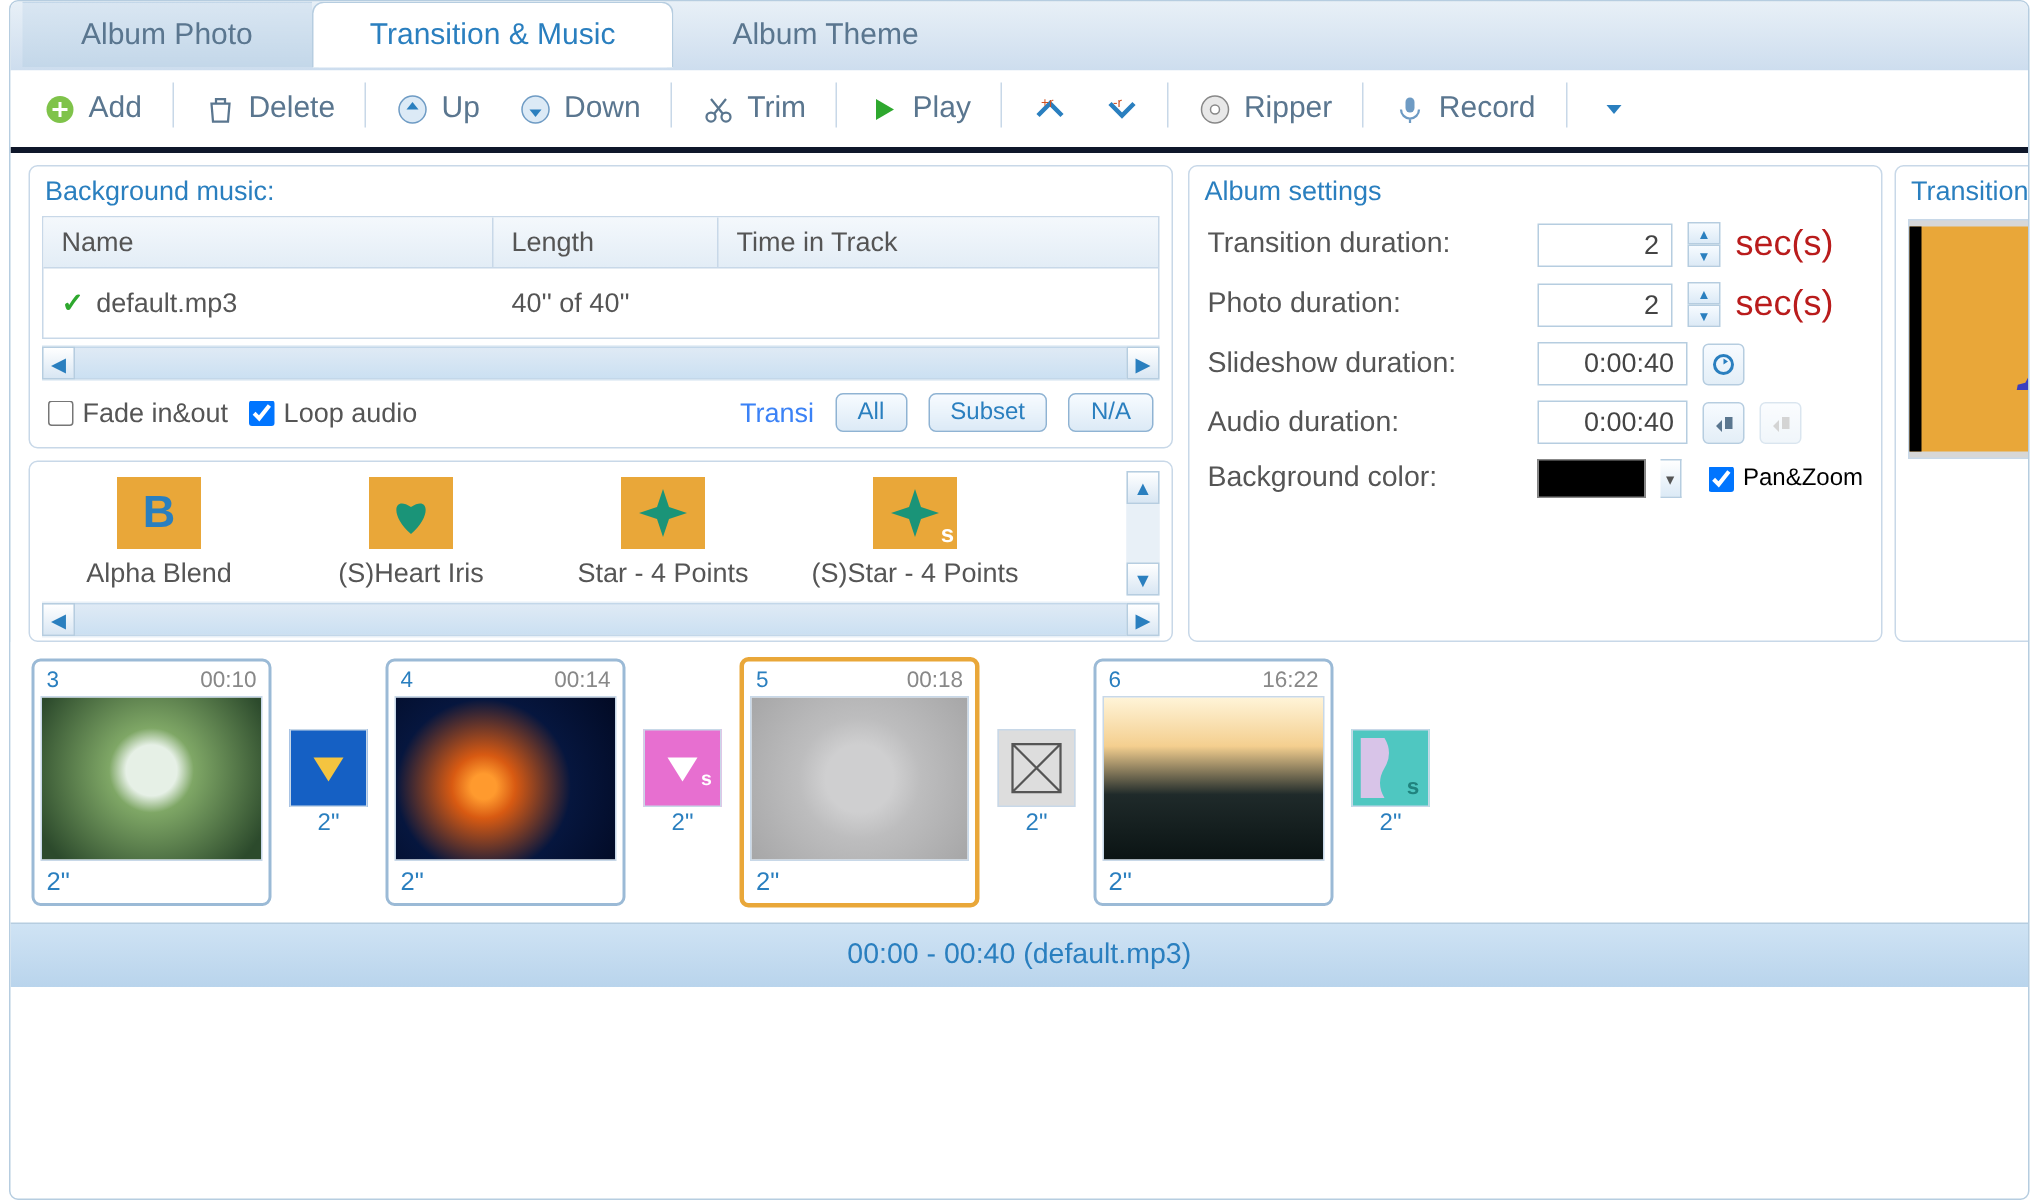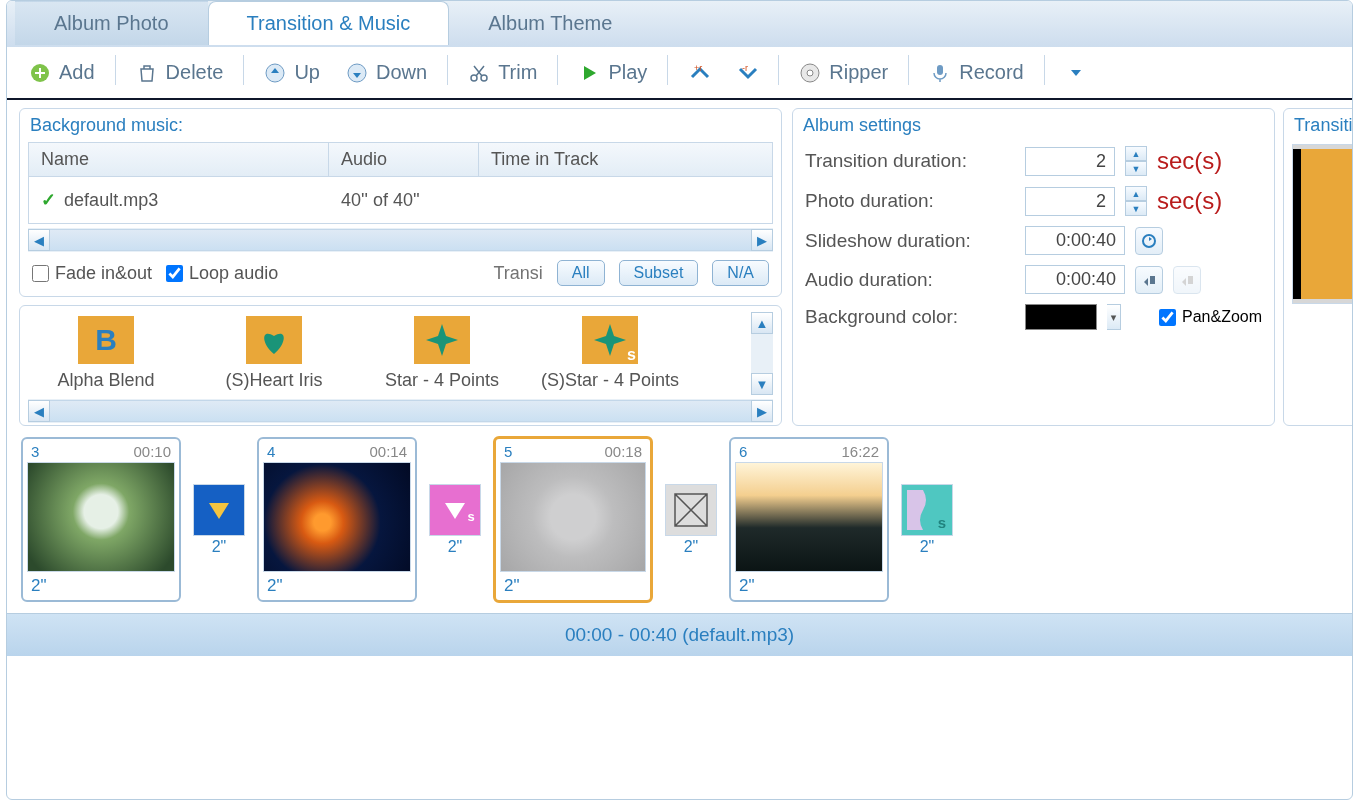--- a/index.html
+++ b/index.html
@@ -7,21 +7,21 @@
 .app{width:1359px;height:800px;background:#fff;display:flex;flex-direction:column;margin:0 auto;position:relative}
 .content-wrap{border:1px solid #b6cde0;border-radius:6px;margin:0 6px;overflow:hidden;display:flex;flex-direction:column;flex:1;background:#fff}
 
 
 .tabs{display:flex;background:linear-gradient(#e8f0f7,#cdddee);height:46px;align-items:flex-start;padding:0 8px}
 .tab{padding:10px 38px;font-size:20px;color:#5a768f;border-top-left-radius:8px;border-top-right-radius:8px;cursor:pointer;border:1px solid transparent;border-bottom:none;position:relative}
 .tab.active{background:#fff;color:#2a7fbf;border-color:#b6cde0;font-weight:500}
 .tab.ap{background:linear-gradient(#d9e6f2,#c3d7e9);border-bottom-color:transparent;border-radius:0}
 
 
-.toolbar{display:flex;background:#fff;padding:8px 12px;border-bottom:2px solid #0f172a;gap:6px}
+.toolbar{display:flex;background:#fff;padding:8px 12px;border-bottom:4px solid #0f172a;gap:6px}
 .tbtn{display:flex;align-items:center;gap:8px;padding:6px 10px;color:#5a768f;font-size:20px;cursor:pointer;border-radius:4px}
 .tsep{width:1px;height:30px;background:#c8d8e8;margin:0 4px}
 .ticon{width:22px;height:22px;display:inline-flex;align-items:center;justify-content:center}
 
 
 .main{display:flex;gap:10px;padding:8px 12px 0 12px;flex:0 0 auto}
 .left{flex:1;display:flex;flex-direction:column;gap:8px}
 .right{width:548px;display:flex;flex-direction:row;gap:8px}
 
 .panel{border:1px solid #c8d8e8;border-radius:6px;background:#fff;padding:2px}
@@ -38,21 +38,21 @@
 .mtbl-row{display:flex;padding:6px 0}
 .mtbl-row .cell{padding:6px 12px;font-size:18px;color:#555;display:flex;align-items:center;gap:8px}
 .check-icon{color:#2ea82e;font-weight:bold;font-size:18px}
 .hscroll{display:flex;align-items:center;background:#e8f0f7;height:24px;margin:4px 6px 0 6px}
 .hscroll .arr{width:22px;height:22px;background:linear-gradient(#fff,#d8e6f3);border:1px solid #b6cde0;display:flex;align-items:center;justify-content:center;color:#2a7fbf;font-size:13px;cursor:pointer}
 .hscroll .track{flex:1;background:linear-gradient(#dfeaf5,#cbe0f2);height:22px;border:1px solid #c3d7e9;border-left:none;border-right:none}
 .musopts{display:flex;align-items:center;gap:14px;padding:8px 10px;font-size:18px;color:#555;flex-wrap:wrap}
 .cb{display:flex;align-items:center;gap:6px}
 .cb input{width:17px;height:17px}
 .btn{border:1px solid #8fb3d3;background:linear-gradient(#f7fbff,#dceaf6);padding:3px 14px;border-radius:5px;font-size:16px;color:#2a7fbf;cursor:pointer}
-.musopts .lbl{color:#737373}
+.musopts .lbl{color:#3b82f6}
 
 
 .fx-area{display:flex;padding:4px 6px 0 6px}
 .fx-row{display:flex;gap:28px;flex:1;padding:4px 8px;overflow:hidden}
 .fx-item{display:flex;flex-direction:column;align-items:center;gap:6px;width:140px}
 .fx-thumb{width:56px;height:48px;background:#e9a739;display:flex;align-items:center;justify-content:center;position:relative}
 .fx-label{font-size:18px;color:#555;white-space:nowrap}
 .vscroll{width:22px;display:flex;flex-direction:column;background:#e8f0f7;margin-left:4px}
 .vscroll .arr{width:22px;height:22px;background:linear-gradient(#fff,#d8e6f3);border:1px solid #b6cde0;display:flex;align-items:center;justify-content:center;color:#2a7fbf;font-size:13px;cursor:pointer}
 .vscroll .vtrack{flex:1;background:#e8f0f7}
@@ -212,21 +212,21 @@
         </div>
   </div>
 
   <div class="main">
     <div class="left">
       <div class="panel">
         <div class="panel-title">Background music:</div>
         <div class="mtbl">
           <div class="mtbl-head">
             <div class="cell name">Name</div>
-            <div class="cell len">Audio</div>
+            <div class="cell len">Length</div>
             <div class="cell tit">Time in Track</div>
           </div>
           <div class="mtbl-row">
             <div class="cell name">
                   <span class="check-icon">✓</span>
                   <span>default.mp3</span>
                 </div>
             <div class="cell len">40'' of 40''</div>
           </div>
         </div>
@@ -343,21 +343,21 @@
                 <span class="iconbtn" style="opacity:.5">
                   <svg width="16" height="16">
                     <path d="M3 10l4-4v8zM9 4h5v8h-5" fill="#aaa"></path>
                   </svg>
                 </span>
               </div>
           <div class="setrow">
                 <span class="lbl">Background color:</span>
                 <span class="colorsw"></span>
                 <span class="colordd">▾</span>
-                <label class="cb" style="margin-left:28px">
+                <label class="cb" style="margin-left:8px">
                   <input type="checkbox" checked="" style="">
                   <span>Pan&amp;Zoom</span>
                 </label>
               </div>
         </div>
       </div>
 
       <div class="panel">
         <div class="panel-title">Transition preview:</div>
         <div class="preview">

